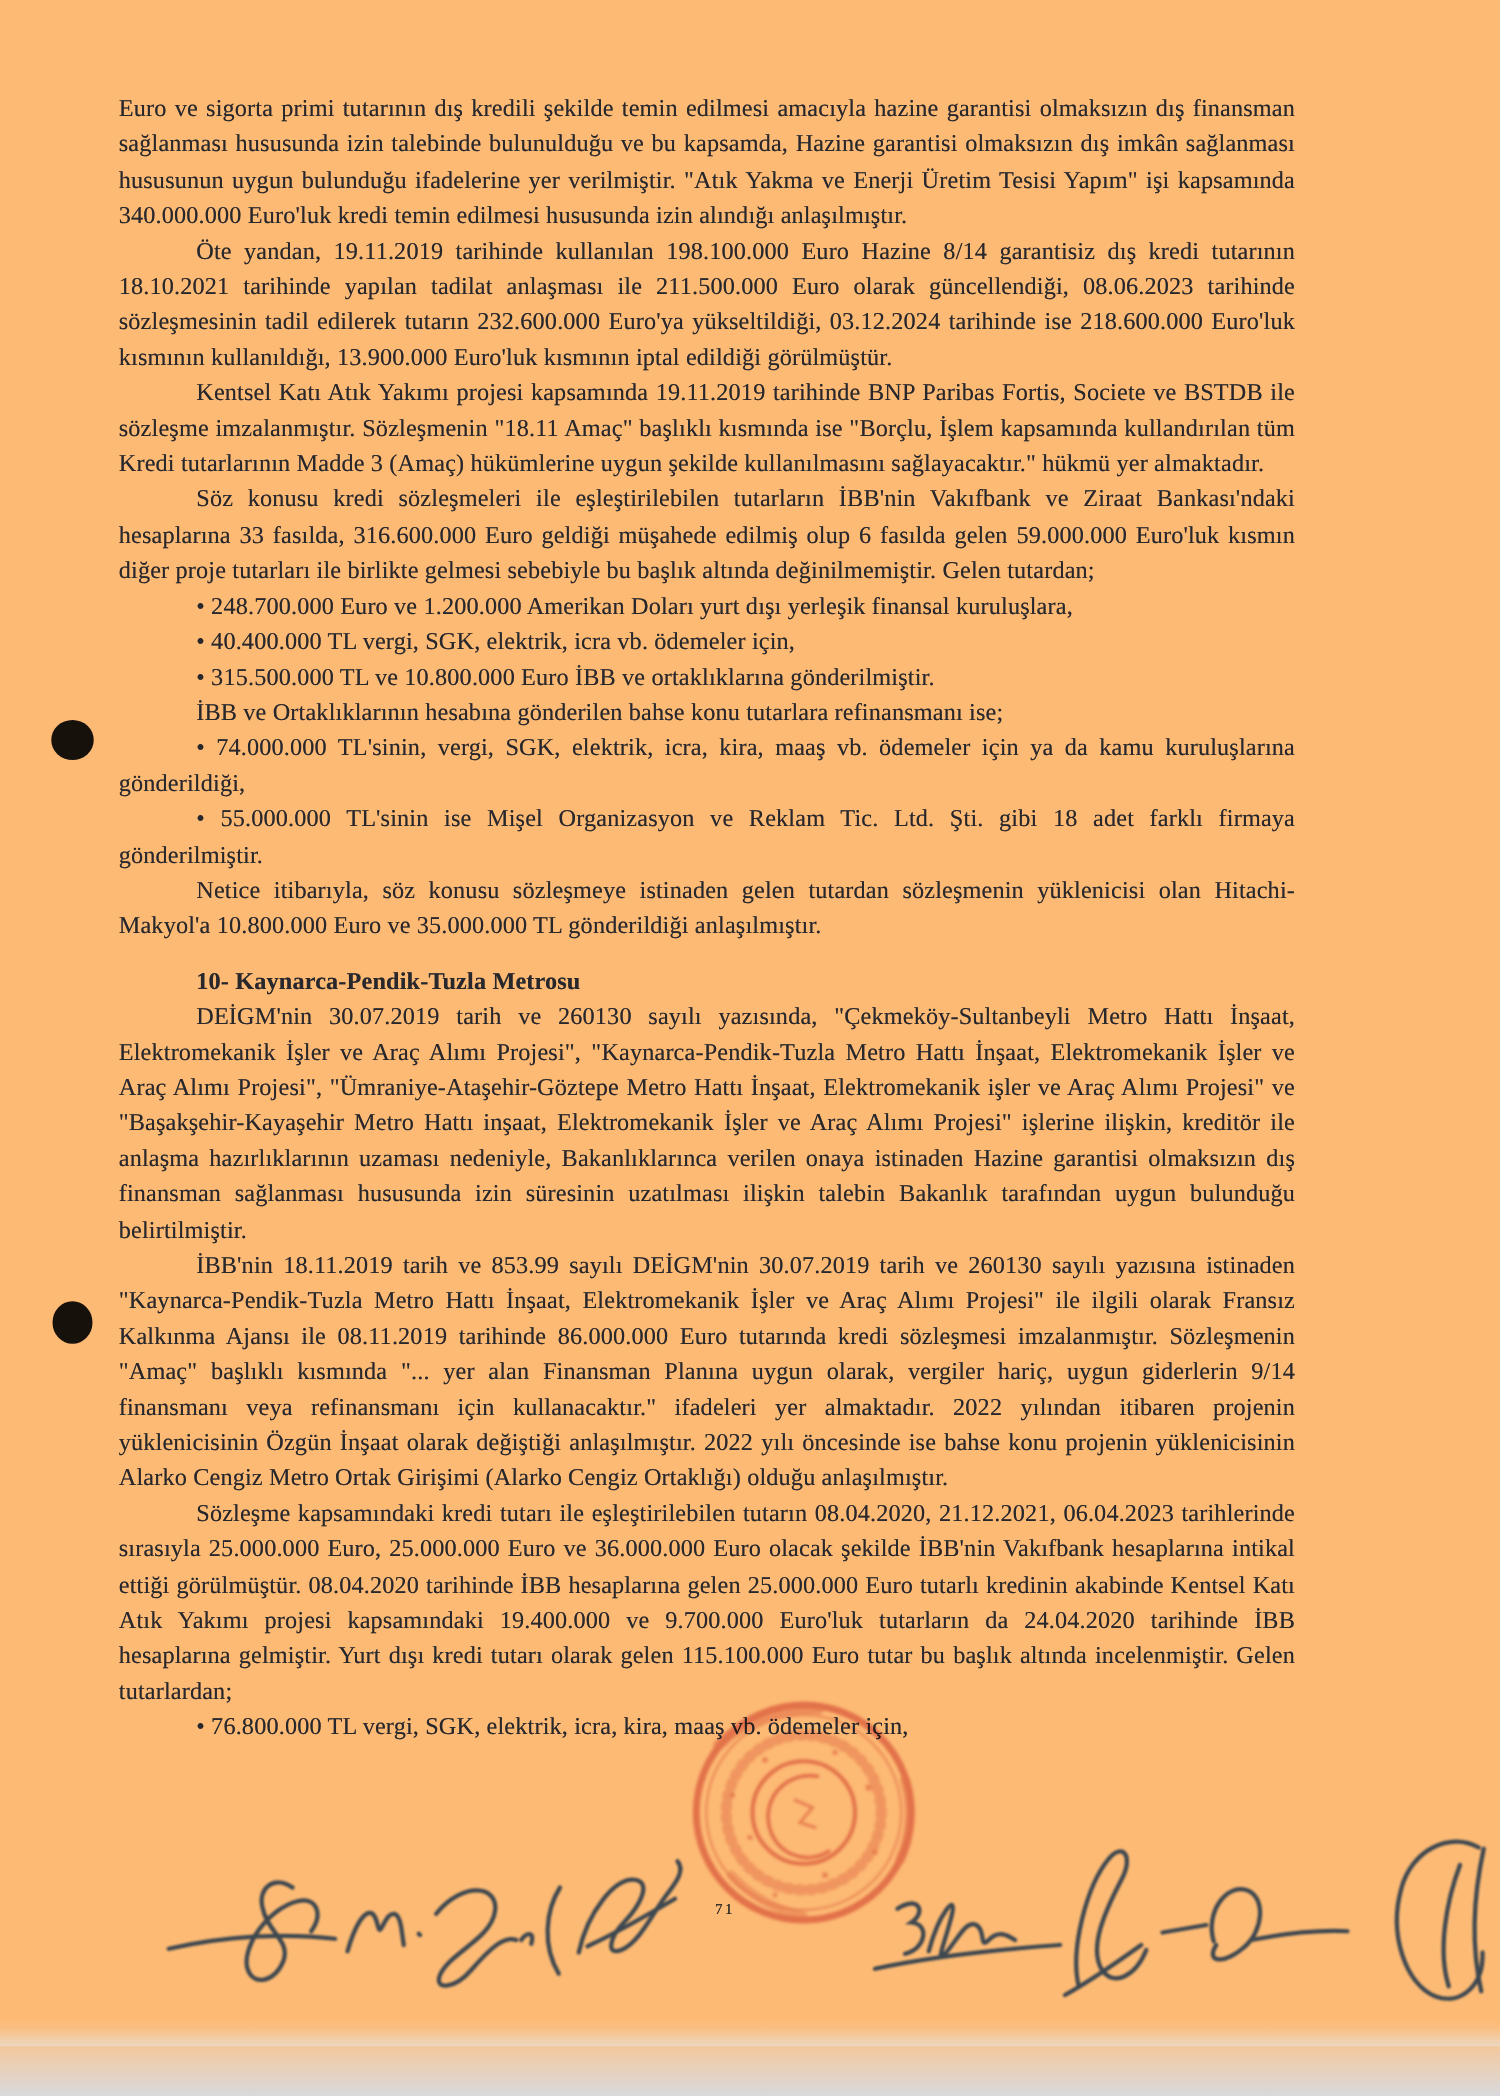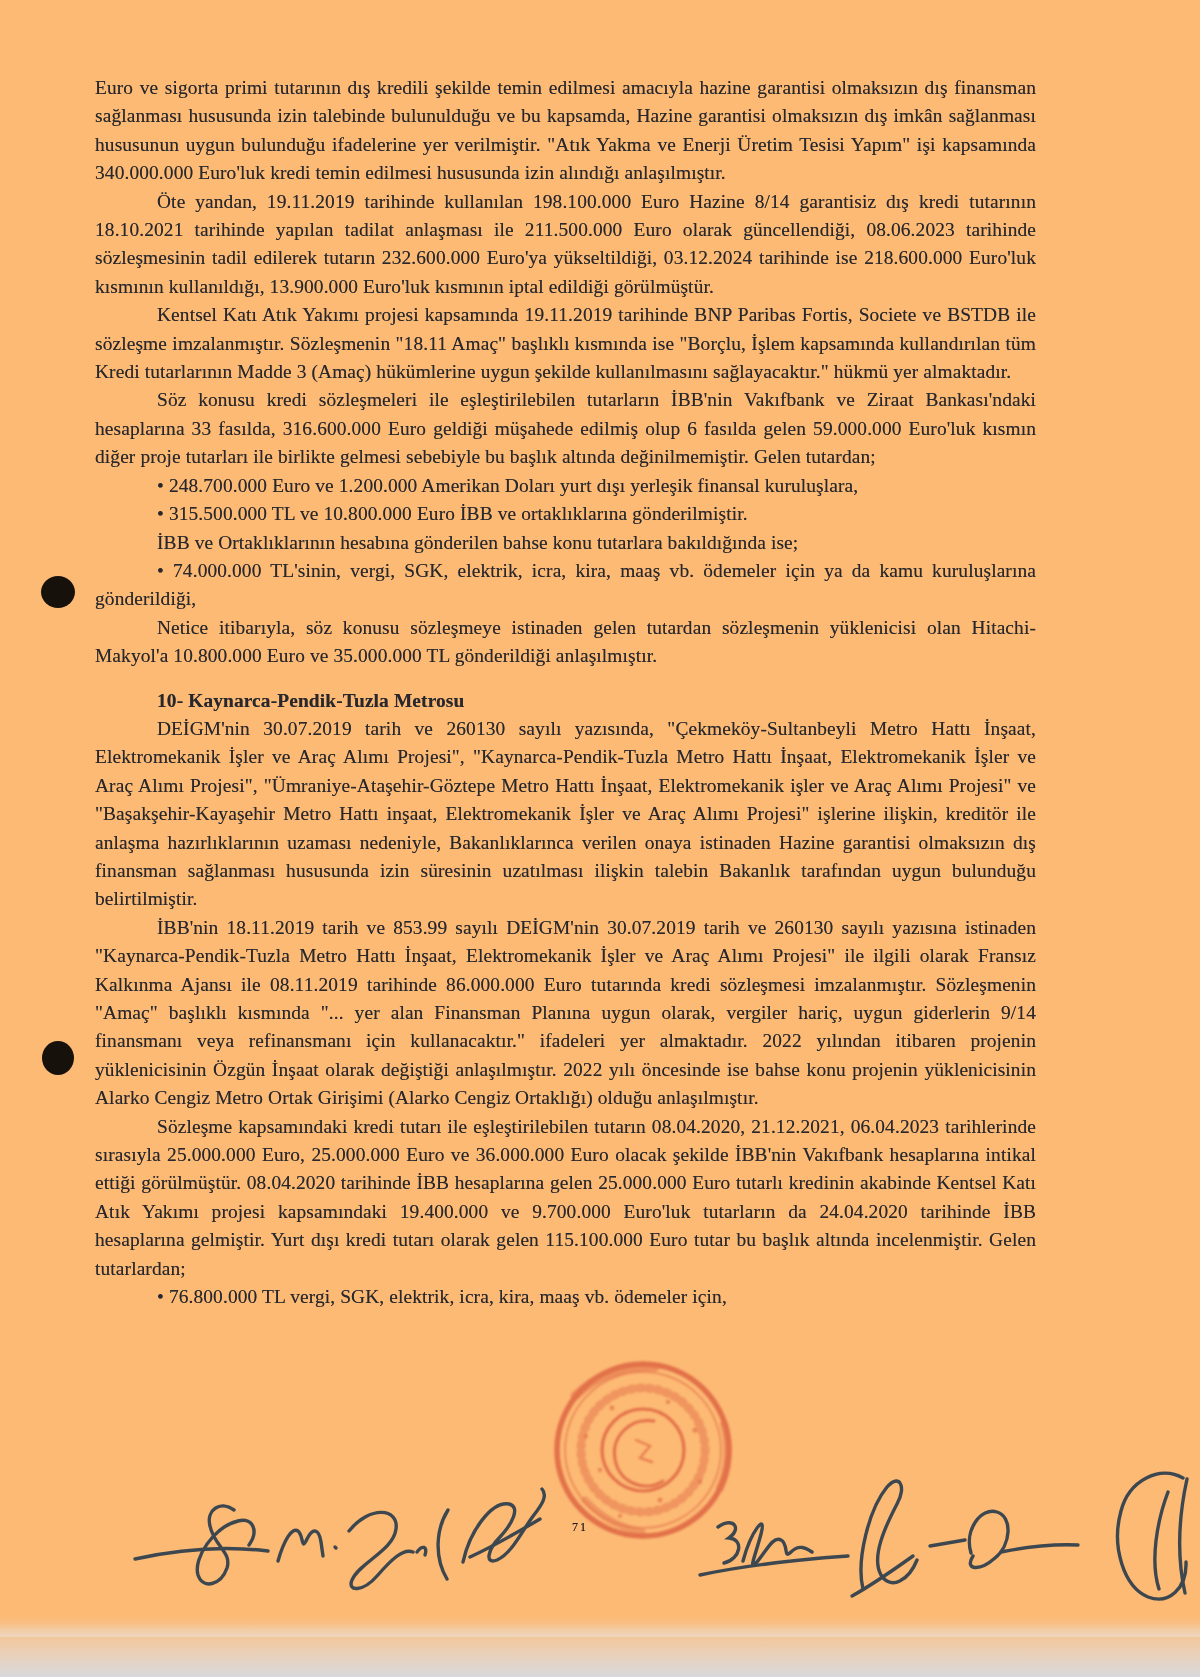--- a/index.html
+++ b/index.html
@@ -43,23 +43,25 @@
 <body>
 
 <div class="page">
 
   <div class="text-column">
       <p class="">Euro ve sigorta primi tutarının dış kredili şekilde temin edilmesi amacıyla hazine garantisi olmaksızın dış finansman sağlanması hususunda izin talebinde bulunulduğu ve bu kapsamda, Hazine garantisi olmaksızın dış imkân sağlanması hususunun uygun bulunduğu ifadelerine yer verilmiştir. "Atık Yakma ve Enerji Üretim Tesisi Yapım" işi kapsamında 340.000.000 Euro'luk kredi temin edilmesi hususunda izin alındığı anlaşılmıştır.</p>
       <p class="indent">Öte yandan, 19.11.2019 tarihinde kullanılan 198.100.000 Euro Hazine 8/14 garantisiz dış kredi tutarının 18.10.2021 tarihinde yapılan tadilat anlaşması ile 211.500.000 Euro olarak güncellendiği, 08.06.2023 tarihinde sözleşmesinin tadil edilerek tutarın 232.600.000 Euro'ya yükseltildiği, 03.12.2024 tarihinde ise 218.600.000 Euro'luk kısmının kullanıldığı, 13.900.000 Euro'luk kısmının iptal edildiği görülmüştür.</p>
       <p class="indent">Kentsel Katı Atık Yakımı projesi kapsamında 19.11.2019 tarihinde BNP Paribas Fortis, Societe ve BSTDB ile sözleşme imzalanmıştır. Sözleşmenin "18.11 Amaç" başlıklı kısmında ise "Borçlu, İşlem kapsamında kullandırılan tüm Kredi tutarlarının Madde 3 (Amaç) hükümlerine uygun şekilde kullanılmasını sağlayacaktır." hükmü yer almaktadır.</p>
       <p class="indent">Söz konusu kredi sözleşmeleri ile eşleştirilebilen tutarların İBB'nin Vakıfbank ve Ziraat Bankası'ndaki hesaplarına 33 fasılda, 316.600.000 Euro geldiği müşahede edilmiş olup 6 fasılda gelen 59.000.000 Euro'luk kısmın diğer proje tutarları ile birlikte gelmesi sebebiyle bu başlık altında değinilmemiştir. Gelen tutardan;</p>
       <p class="bullet"><span>• </span>248.700.000 Euro ve 1.200.000 Amerikan Doları yurt dışı yerleşik finansal kuruluşlara,</p>
+      <p class="bullet"><span>• </span>40.400.000 TL vergi, SGK, elektrik, icra vb. ödemeler için,</p>
       <p class="bullet"><span>• </span>315.500.000 TL ve 10.800.000 Euro İBB ve ortaklıklarına gönderilmiştir.</p>
-      <p class="indent">İBB ve Ortaklıklarının hesabına gönderilen bahse konu tutarlara bakıldığında ise;</p>
+      <p class="indent">İBB ve Ortaklıklarının hesabına gönderilen bahse konu tutarlara refinansmanı ise;</p>
       <p class="bullet"><span>• </span>74.000.000 TL'sinin, vergi, SGK, elektrik, icra, kira, maaş vb. ödemeler için ya da kamu kuruluşlarına gönderildiği,</p>
+      <p class="bullet"><span>• </span>55.000.000 TL'sinin ise Mişel Organizasyon ve Reklam Tic. Ltd. Şti. gibi 18 adet farklı firmaya gönderilmiştir.</p>
       <p class="indent">Netice itibarıyla, söz konusu sözleşmeye istinaden gelen tutardan sözleşmenin yüklenicisi olan Hitachi-Makyol'a 10.800.000 Euro ve 35.000.000 TL gönderildiği anlaşılmıştır.</p>
       <p class="heading">10- Kaynarca-Pendik-Tuzla Metrosu</p>
       <p class="indent">DEİGM'nin 30.07.2019 tarih ve 260130 sayılı yazısında, "Çekmeköy-Sultanbeyli Metro Hattı İnşaat, Elektromekanik İşler ve Araç Alımı Projesi", "Kaynarca-Pendik-Tuzla Metro Hattı İnşaat, Elektromekanik İşler ve Araç Alımı Projesi", "Ümraniye-Ataşehir-Göztepe Metro Hattı İnşaat, Elektromekanik işler ve Araç Alımı Projesi" ve "Başakşehir-Kayaşehir Metro Hattı inşaat, Elektromekanik İşler ve Araç Alımı Projesi" işlerine ilişkin, kreditör ile anlaşma hazırlıklarının uzaması nedeniyle, Bakanlıklarınca verilen onaya istinaden Hazine garantisi olmaksızın dış finansman sağlanması hususunda izin süresinin uzatılması ilişkin talebin Bakanlık tarafından uygun bulunduğu belirtilmiştir.</p>
       <p class="indent">İBB'nin 18.11.2019 tarih ve 853.99 sayılı DEİGM'nin 30.07.2019 tarih ve 260130 sayılı yazısına istinaden "Kaynarca-Pendik-Tuzla Metro Hattı İnşaat, Elektromekanik İşler ve Araç Alımı Projesi" ile ilgili olarak Fransız Kalkınma Ajansı ile 08.11.2019 tarihinde 86.000.000 Euro tutarında kredi sözleşmesi imzalanmıştır. Sözleşmenin "Amaç" başlıklı kısmında "... yer alan Finansman Planına uygun olarak, vergiler hariç, uygun giderlerin 9/14 finansmanı veya refinansmanı için kullanacaktır." ifadeleri yer almaktadır. 2022 yılından itibaren projenin yüklenicisinin Özgün İnşaat olarak değiştiği anlaşılmıştır. 2022 yılı öncesinde ise bahse konu projenin yüklenicisinin Alarko Cengiz Metro Ortak Girişimi (Alarko Cengiz Ortaklığı) olduğu anlaşılmıştır.</p>
       <p class="indent">Sözleşme kapsamındaki kredi tutarı ile eşleştirilebilen tutarın 08.04.2020, 21.12.2021, 06.04.2023 tarihlerinde sırasıyla 25.000.000 Euro, 25.000.000 Euro ve 36.000.000 Euro olacak şekilde İBB'nin Vakıfbank hesaplarına intikal ettiği görülmüştür. 08.04.2020 tarihinde İBB hesaplarına gelen 25.000.000 Euro tutarlı kredinin akabinde Kentsel Katı Atık Yakımı projesi kapsamındaki 19.400.000 ve 9.700.000 Euro'luk tutarların da 24.04.2020 tarihinde İBB hesaplarına gelmiştir. Yurt dışı kredi tutarı olarak gelen 115.100.000 Euro tutar bu başlık altında incelenmiştir. Gelen tutarlardan;</p>
       <p class="bullet"><span>• </span>76.800.000 TL vergi, SGK, elektrik, icra, kira, maaş vb. ödemeler için,</p>
     </div>
 
   <div class="page-number">71</div>
 

